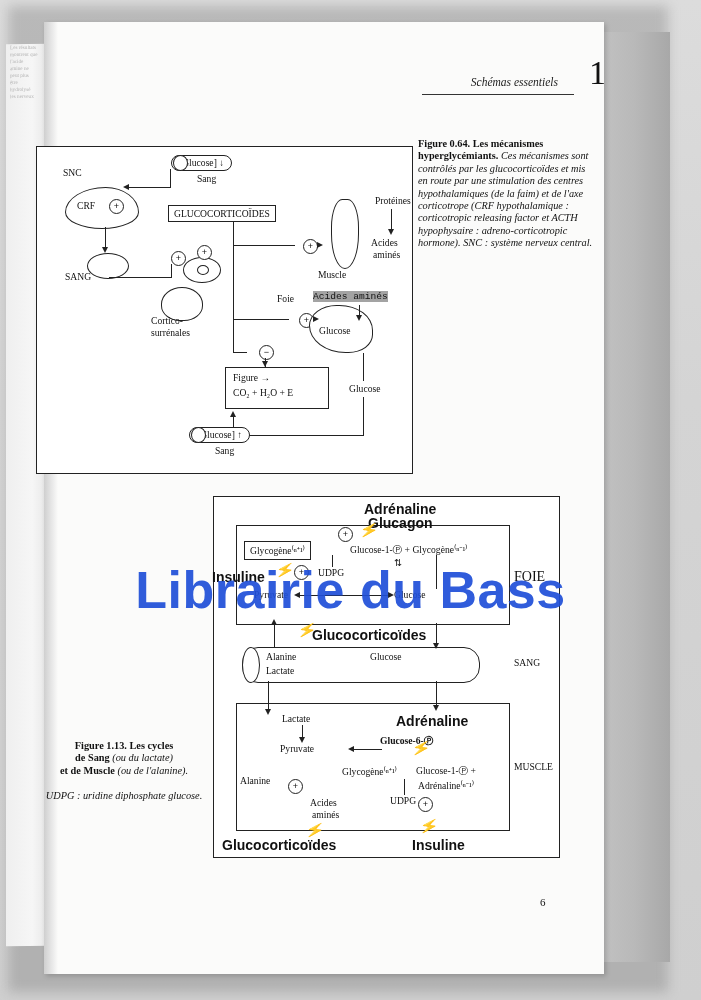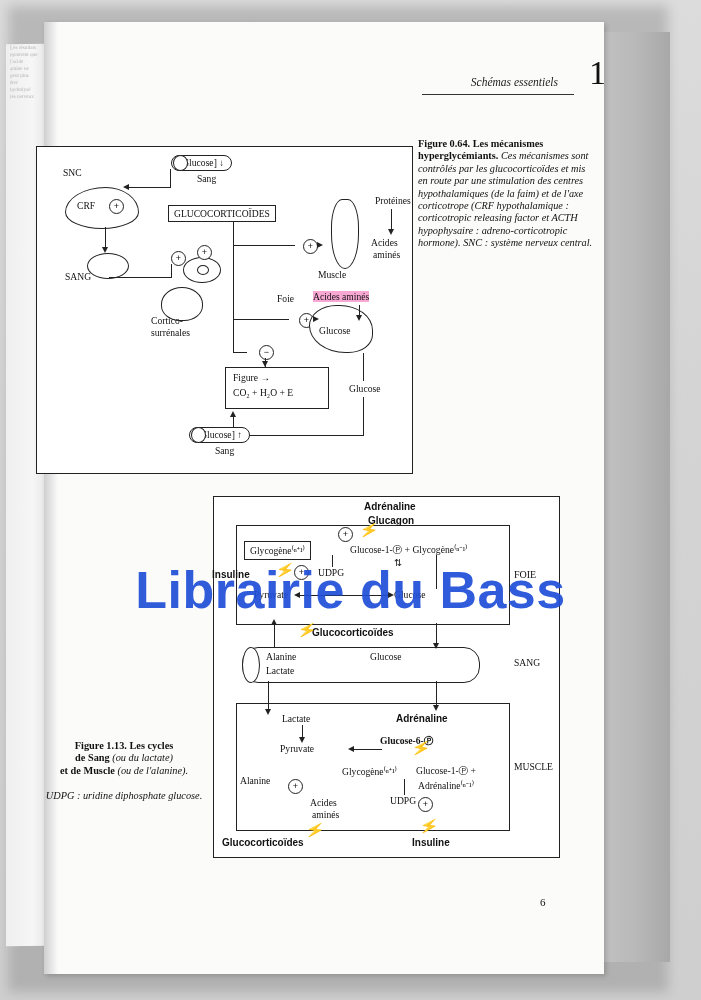--- a/index.html
+++ b/index.html
@@ -85,21 +85,21 @@
   .cap{position:absolute;font-size:10.3px;line-height:12.4px;color:#111;}
   #cap112{left:418px;top:138px;width:176px;text-align:left;}
   #cap112 b{font-weight:bold;font-style:normal;}
   #cap112 .it{font-style:italic;}
   #cap113{left:40px;top:740px;width:168px;text-align:center;}
   #cap113 b{font-weight:bold;font-style:normal;}
   #cap113 .it{font-style:italic;}
 
   
   .lbl{position:absolute;font-size:9.6px;color:#111;white-space:nowrap;font-family:"Liberation Serif",serif;}
-  .lblb{position:absolute;font-size:10px;color:#111;white-space:nowrap;font-weight:bold;font-family:"Liberation Sans",sans-serif;}
+  .lblb{position:absolute;font-size:14px;color:#111;white-space:nowrap;font-weight:bold;font-family:"Liberation Sans",sans-serif;}
   .boxed{position:absolute;font-size:9.6px;color:#111;white-space:nowrap;border:1px solid #222;padding:2px 5px;background:#fff;}
   .ln{position:absolute;background:#222;}
   .hln{height:1px;}
   .vln{width:1px;}
   .circ{
     position:absolute;width:13px;height:13px;border:1px solid #222;border-radius:50%;
     background:#fff;font-size:9px;line-height:12px;text-align:center;color:#111;
     font-family:"Liberation Sans",sans-serif;
   }
   .pill{
@@ -214,21 +214,21 @@
     <div class="arrow ar-r" style="left:280px;top:95px;"></div>
 
     <div class="lbl" style="left:338px;top:48px;">Protéines</div>
     <div class="ln vln" style="left:354px;top:62px;height:22px;"></div>
     <div class="arrow ar-d" style="left:351px;top:82px;"></div>
     <div class="lbl" style="left:334px;top:90px;">Acides</div>
     <div class="lbl" style="left:336px;top:102px;">aminés</div>
 
     <div class="lbl" style="left:240px;top:146px;">Foie</div>
     <div class="cyl" style="left:272px;top:158px;width:62px;height:46px;border-radius:45% 55% 40% 60%;"></div>
-    <div class="lbl" style="left:276px;top:144px;background:#f9a8d4;">Acides aminés</div>
+    <div class="lbl" style="left:276px;top:144px;background:#a3a3a3;font-family:Liberation Mono, monospace;">Acides aminés</div>
     <div class="lbl" style="left:282px;top:178px;">Glucose</div>
     <div class="arrow ar-r" style="left:276px;top:169px;"></div>
     <div class="ln vln" style="left:322px;top:158px;height:14px;"></div>
     <div class="arrow ar-d" style="left:319px;top:168px;"></div>
 
     <div class="rbox" style="left:188px;top:220px;width:102px;height:40px;"></div>
     <div class="lbl" style="left:196px;top:225px;">Figure  →</div>
     <div class="lbl" style="left:196px;top:240px;">CO₂ + H₂O + E</div>
     <div class="ln vln" style="left:228px;top:211px;height:9px;"></div>
     <div class="arrow ar-d" style="left:225px;top:214px;"></div>

